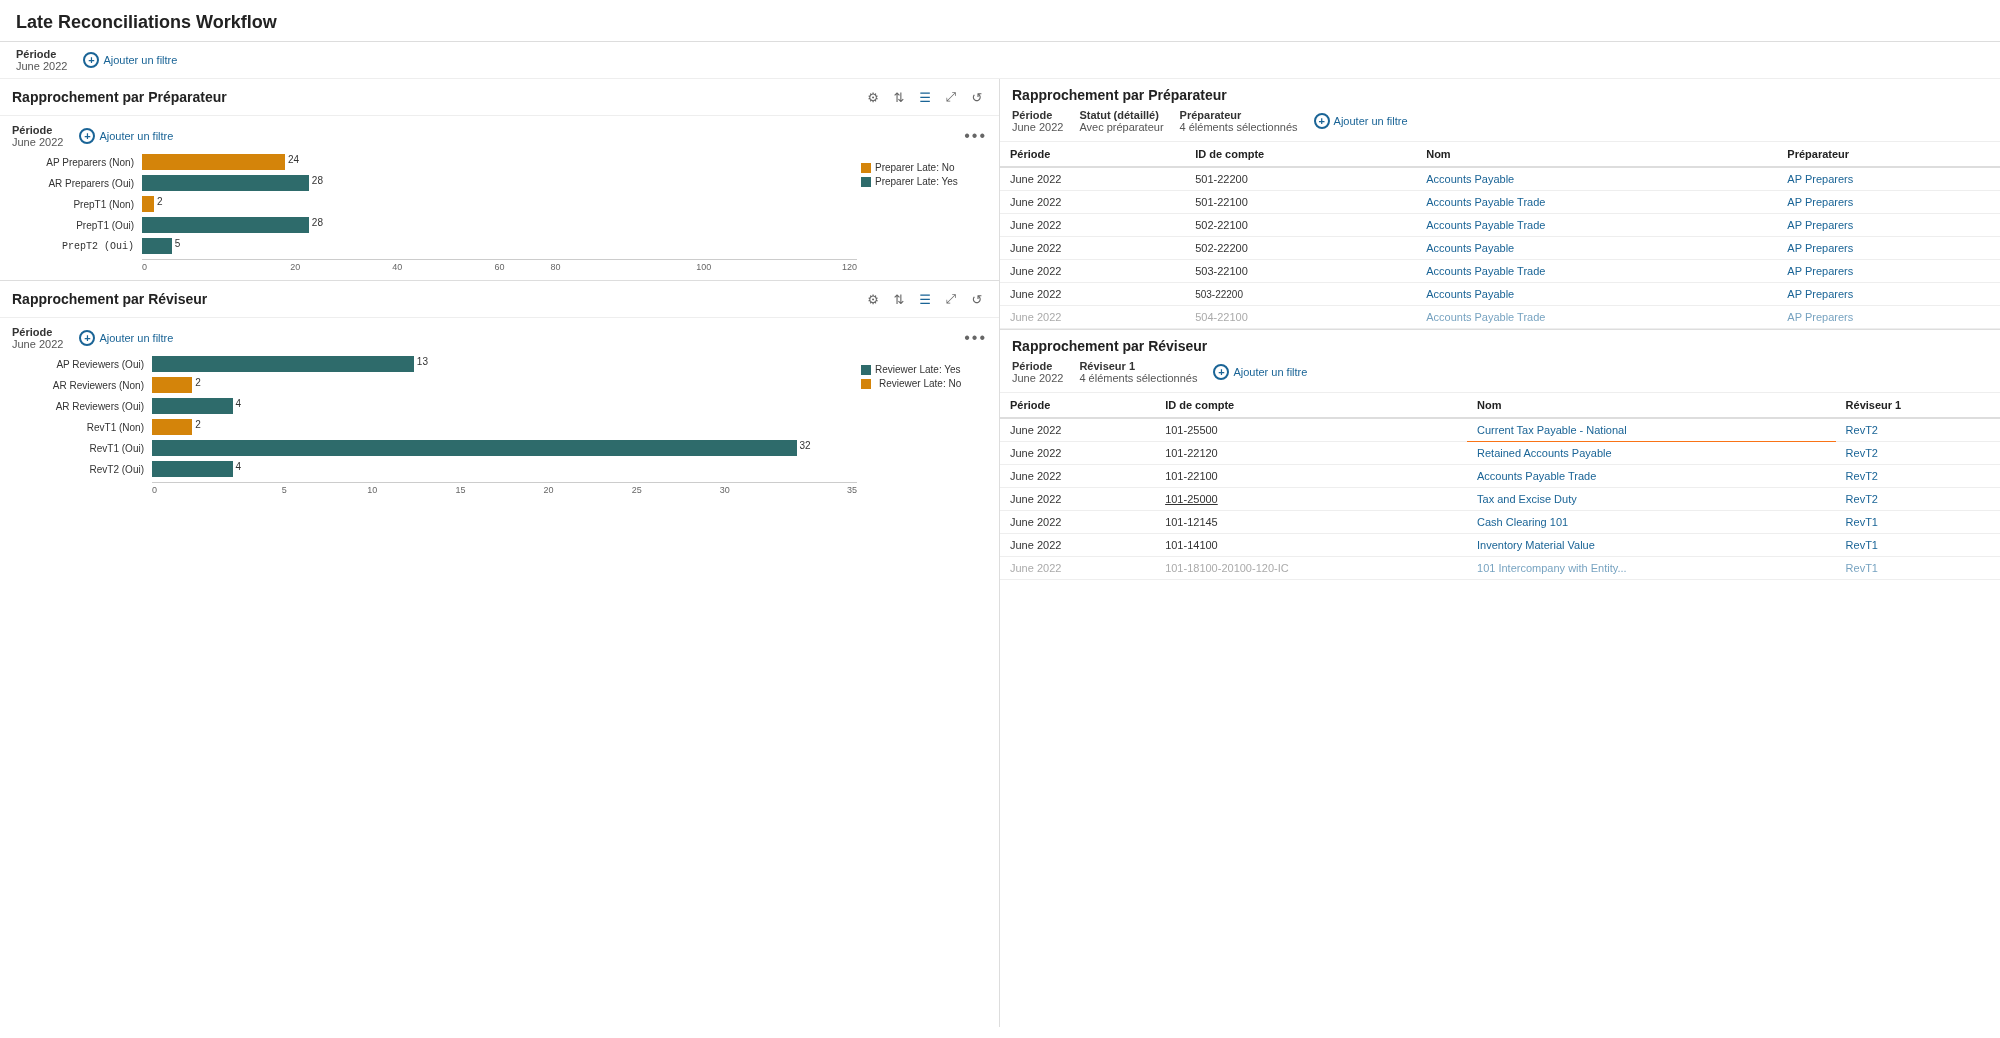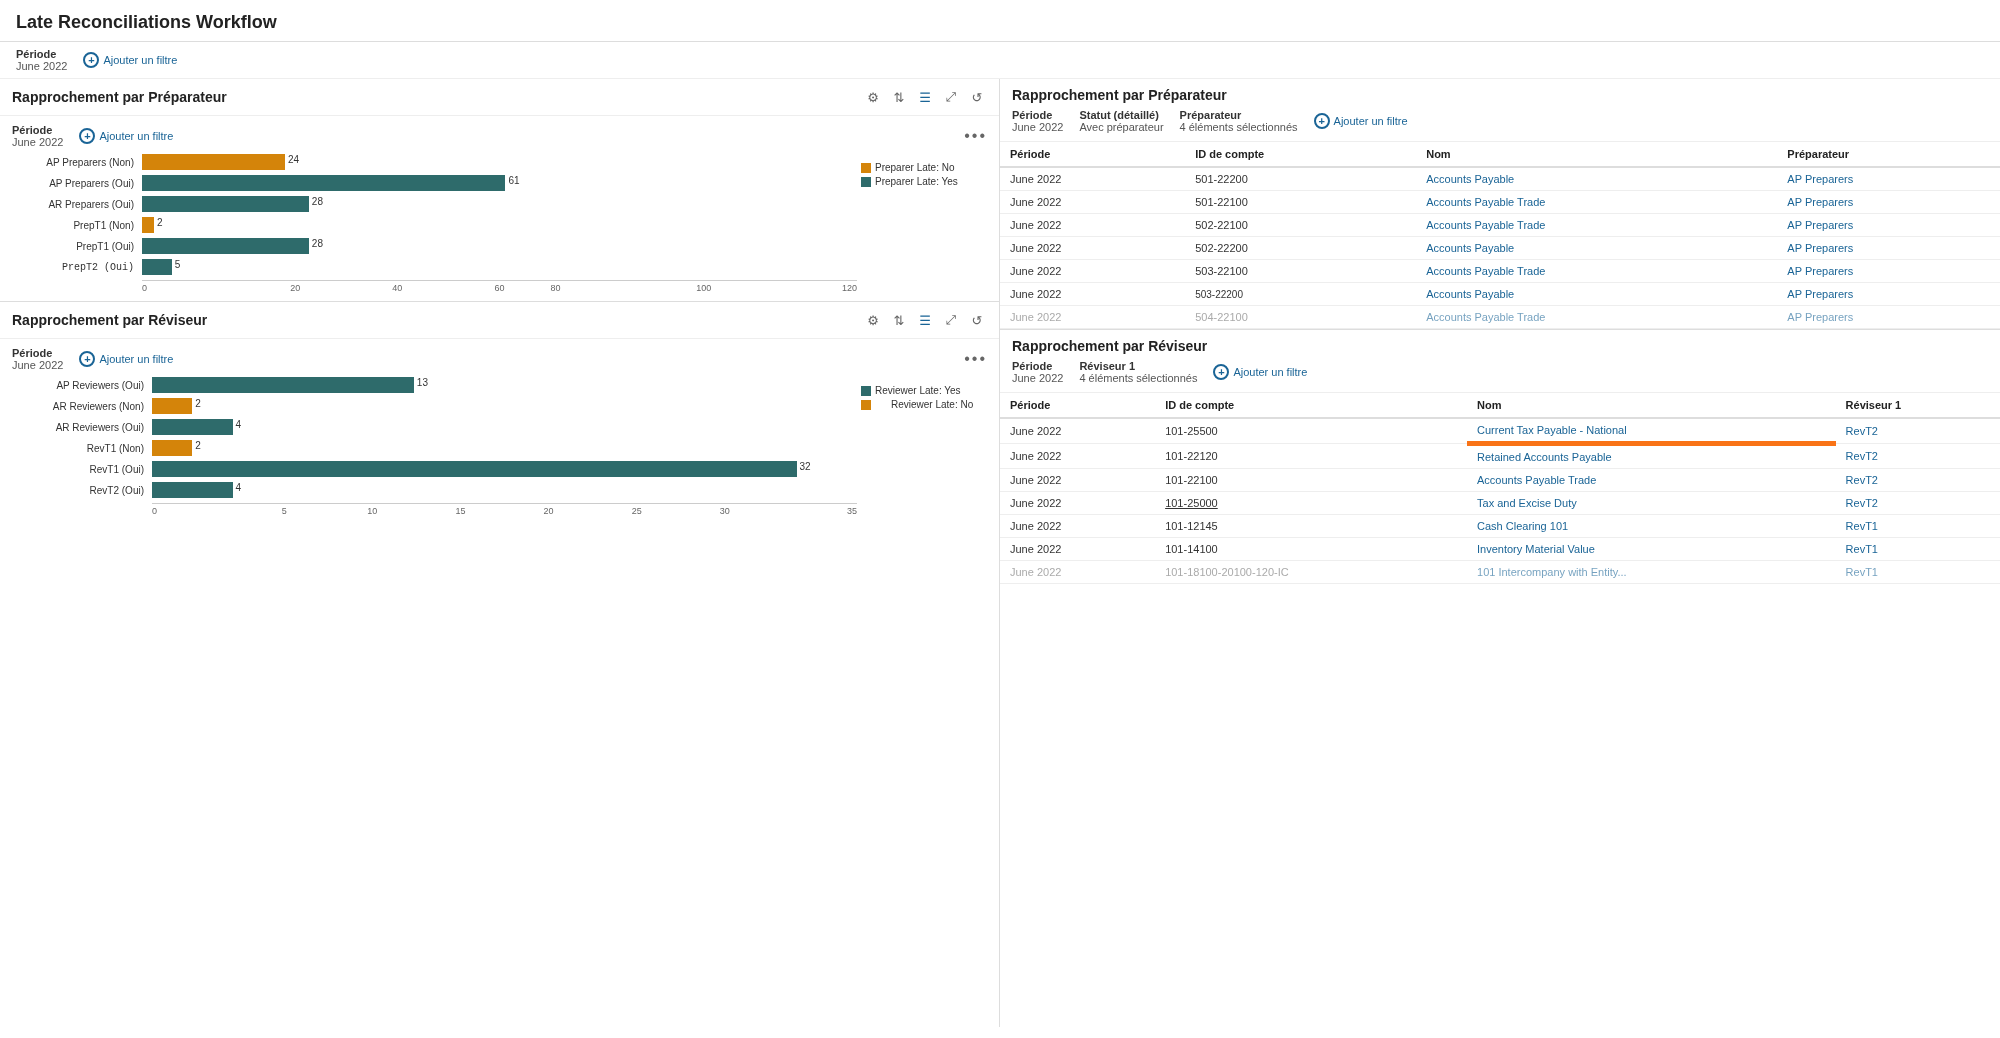--- a/index.html
+++ b/index.html
@@ -58,27 +58,20 @@
           <div style="flex:1;">
 
             <div style="display:flex;align-items:center;margin-bottom:5px;height:16px;">
               <span style="width:130px;font-size:10px;text-align:right;padding-right:8px;color:#333;flex-shrink:0;">AP Preparers (Non)</span>
               <div style="flex:1;position:relative;height:16px;">
                 <div style="width:calc(24/120*100%);height:100%;background:#d4840a;position:absolute;left:0;top:0;"></div>
                 <span style="position:absolute;left:calc(24/120*100% + 3px);top:0;font-size:10px;color:#333;">24</span>
               </div>
             </div>
 
-            <div style="display:flex;align-items:center;margin-bottom:5px;height:16px;">
-              <span style="width:130px;font-size:10px;text-align:right;padding-right:8px;color:#333;flex-shrink:0;">AP Preparers (Oui)</span>
-              <div style="flex:1;position:relative;height:16px;">
-                <div style="width:calc(61/120*100%);height:100%;background:#2e6b6b;position:absolute;left:0;top:0;"></div>
-                <span style="position:absolute;left:calc(61/120*100% + 3px);top:0;font-size:10px;color:#333;">61</span>
-              </div>
-            </div>
 
 
             <div style="display:flex;align-items:center;margin-bottom:5px;height:16px;">
               <span style="width:130px;font-size:10px;text-align:right;padding-right:8px;color:#333;flex-shrink:0;">AR Preparers (Oui)</span>
               <div style="flex:1;position:relative;height:16px;">
                 <div style="width:calc(28/120*100%);height:100%;background:#2e6b6b;position:absolute;left:0;top:0;"></div>
                 <span style="position:absolute;left:calc(28/120*100% + 3px);top:0;font-size:10px;color:#333;">28</span>
               </div>
             </div>
 
@@ -219,21 +212,21 @@
               <span style="flex:1;text-align:center;font-size:9px;color:#666;">30</span>
               <span style="flex:1;text-align:right;font-size:9px;color:#666;">35</span>
             </div>
           </div>
 
           <div style="width:130px;padding:8px 4px;font-size:10px;">
             <div style="display:flex;align-items:center;gap:4px;margin-bottom:3px;">
               <div style="width:10px;height:10px;background:#2e6b6b;flex-shrink:0;"></div>
               <span>Reviewer Late: Yes</span>
             </div>
-            <div style="display:flex;align-items:center;gap:20px;">
+            <div style="display:flex;align-items:center;gap:8px;">
               <div style="width:10px;height:10px;background:#d4840a;flex-shrink:0;"></div>
               <span>Reviewer Late: No</span>
             </div>
           </div>
         </div>
       </div>
     </div>
 
   </div>
 
@@ -346,21 +339,21 @@
               <th style="text-align:left;padding:6px 10px;font-size:11px;font-weight:bold;color:#222;border-bottom:2px solid #ddd;white-space:nowrap;">Période</th>
               <th style="text-align:left;padding:6px 10px;font-size:11px;font-weight:bold;color:#222;border-bottom:2px solid #ddd;white-space:nowrap;">ID de compte</th>
               <th style="text-align:left;padding:6px 10px;font-size:11px;font-weight:bold;color:#222;border-bottom:2px solid #ddd;white-space:nowrap;">Nom</th>
               <th style="text-align:left;padding:6px 10px;font-size:11px;font-weight:bold;color:#222;border-bottom:2px solid #ddd;white-space:nowrap;">Réviseur 1</th>
             </tr>
           </thead>
           <tbody>
             <tr>
               <td style="padding:5px 10px;font-size:11px;border-bottom:1px solid #eee;">June 2022</td>
               <td style="padding:5px 10px;font-size:11px;border-bottom:1px solid #eee;">101-25500</td>
-              <td style="padding:5px 10px;font-size:11px;border-bottom:5px solid #f97316;color:#1a6496;cursor:pointer;">Current Tax Payable - National</td>
+              <td style="padding:5px 10px;font-size:11px;border-bottom:1px solid #f97316;color:#1a6496;cursor:pointer;">Current Tax Payable - National</td>
               <td style="padding:5px 10px;font-size:11px;border-bottom:1px solid #eee;color:#1a6496;cursor:pointer;">RevT2</td>
             </tr>
             <tr>
               <td style="padding:5px 10px;font-size:11px;border-bottom:1px solid #eee;">June 2022</td>
               <td style="padding:5px 10px;font-size:11px;border-bottom:1px solid #eee;">101-22120</td>
               <td style="padding:5px 10px;font-size:11px;border-bottom:1px solid #eee;color:#1a6496;cursor:pointer;">Retained Accounts Payable</td>
               <td style="padding:5px 10px;font-size:11px;border-bottom:1px solid #eee;color:#1a6496;cursor:pointer;">RevT2</td>
             </tr>
             <tr>
               <td style="padding:5px 10px;font-size:11px;border-bottom:1px solid #eee;">June 2022</td>

